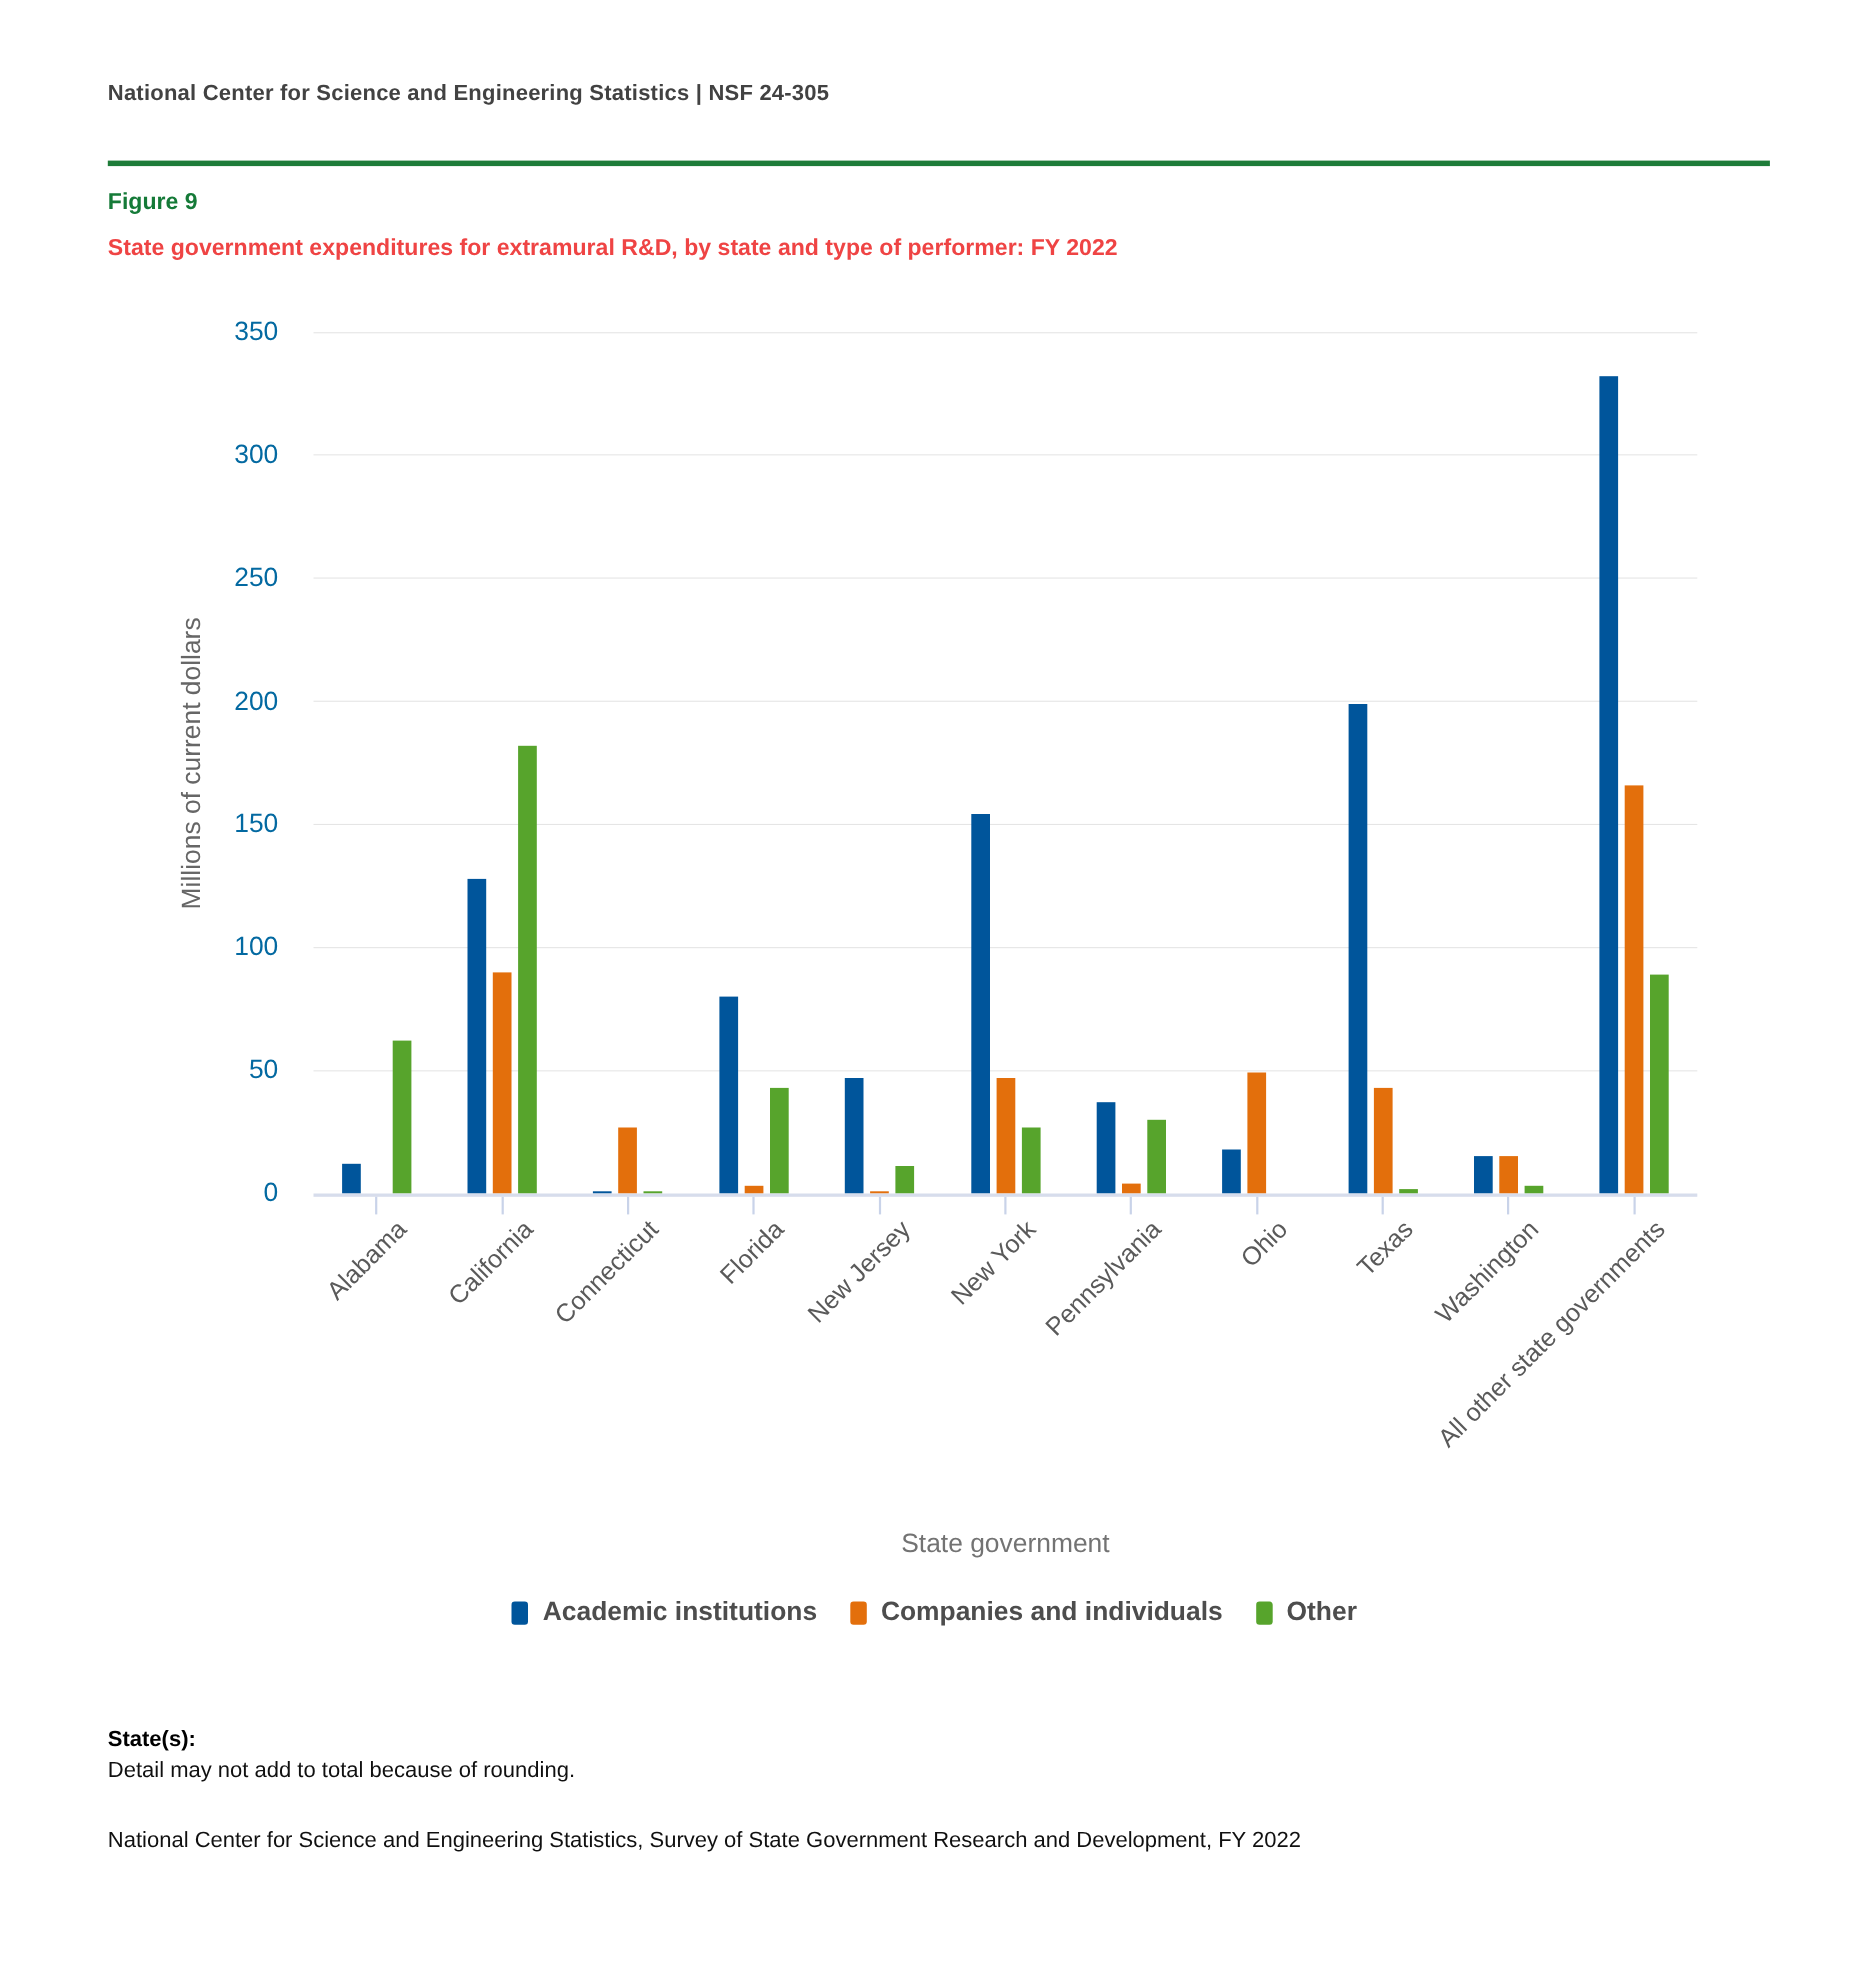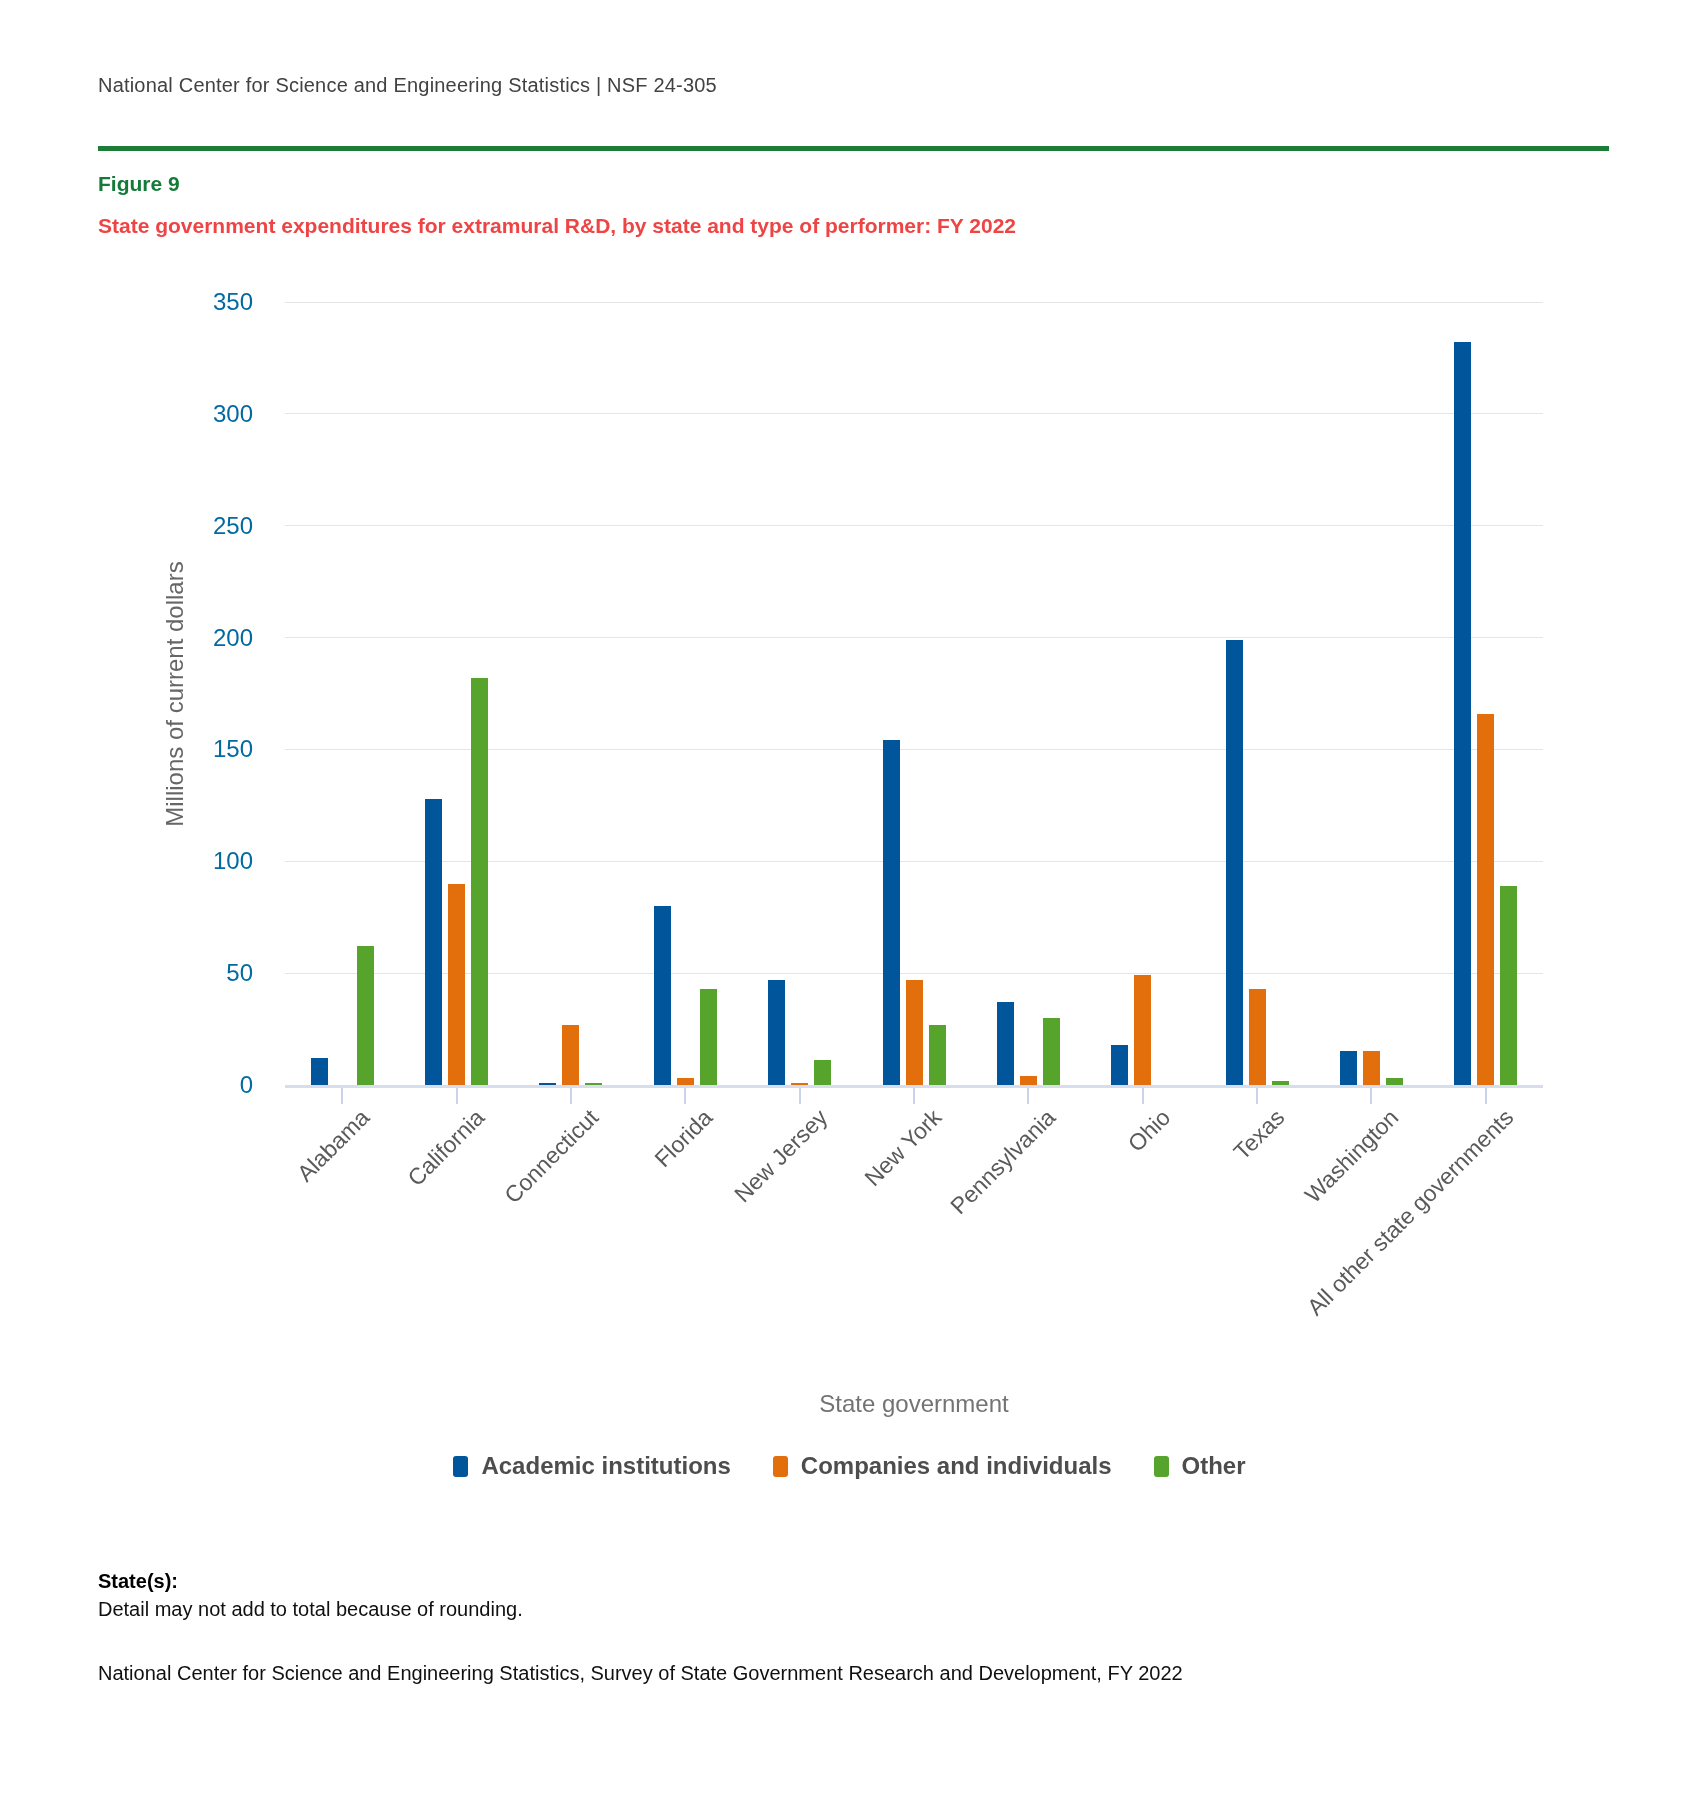--- a/index.html
+++ b/index.html
@@ -1,21 +1,21 @@
 <!DOCTYPE html>
 <html><head>
 <meta charset="utf-8">
 <style>
   * { margin:0; padding:0; box-sizing:border-box; }
   html,body { background:#ffffff; font-family:"Liberation Sans", sans-serif; }
   #stage {
     position:relative; width:1699px; height:1796px; background:#fff; overflow:hidden;
   }
   .hdr {
-    position:absolute; left:98px; top:74px; font-size:20px; font-weight:400;
+    position:absolute; left:98px; top:74px; font-size:20px; font-weight:700;
     color:#424242; letter-spacing:0.2px;
   }
   .rule {
     position:absolute; left:98px; top:146px; width:1511px; height:5px; background:#1e7c39;
   }
   .figlabel {
     position:absolute; left:98px; top:172px; font-size:21px; font-weight:bold; color:#157a38;
   }
   .title {
     position:absolute; left:98px; top:214px; font-size:21px; font-weight:bold; color:#ef4444;
@@ -37,21 +37,21 @@
   .ytitle {
     position:absolute; left:175px; top:694px; font-size:24px; color:#666;
     white-space:nowrap; transform:translate(-50%,-50%) rotate(-90deg);
   }
   .xtitle {
     position:absolute; left:285px; top:1390px; width:1258px; text-align:center;
     font-size:24px; color:#737373;
   }
   .legend {
     position:absolute; left:0; right:0; top:1452px; display:flex;
-    justify-content:center; align-items:center; gap:42px;
+    justify-content:center; align-items:center; gap:30px;
   }
   .legend-item { display:flex; align-items:center; gap:13px; }
   .legend-swatch { width:15px; height:21px; border-radius:3px; }
   .legend-label { font-size:24px; font-weight:bold; color:#4d4d4d; }
   .noteblock { position:absolute; left:98px; font-size:20px; color:#101010; }
   .noteblock .lbl { font-weight:bold; color:#000; }
 </style>
 </head>
 <body>
 

